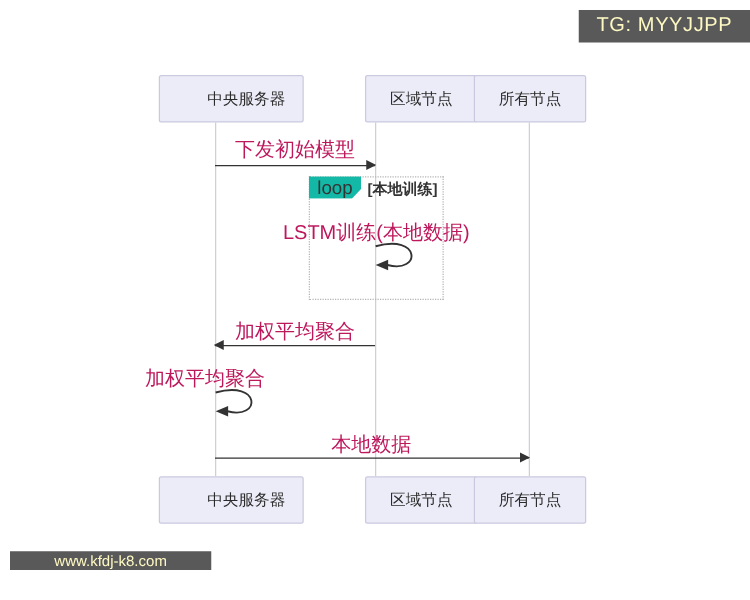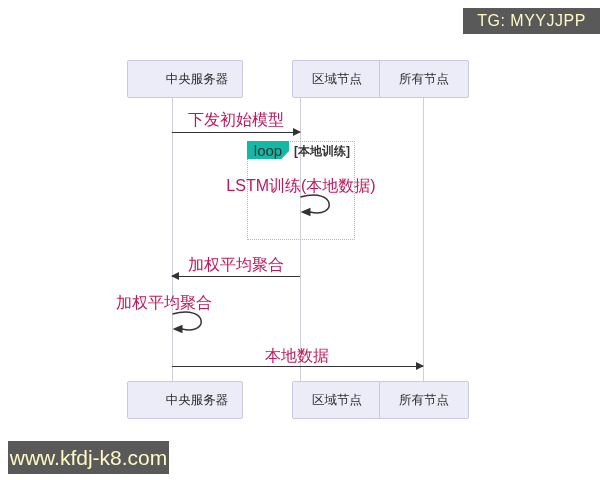--- a/index.html
+++ b/index.html
@@ -14,21 +14,21 @@
   .badge {
     position: absolute;
     background: #595959;
     color: #fef9c3;
     display: flex;
     align-items: center;
     justify-content: center;
     white-space: nowrap;
   }
   .badge.tg { left: 463px; top: 8px; width: 137px; height: 26px; font-size: 16px; letter-spacing: 0.5px; }
-  .badge.wm { left: 8px; top: 441px; width: 161px; height: 33px; font-size: 21px; }
+  .badge.wm { left: 8px; top: 441px; width: 161px; height: 15px; font-size: 12px; }
   .actor {
     position: absolute;
     height: 36px;
     background: #ececf9;
     border: 1px solid #c9c9e0;
     border-radius: 2px;
     display: flex;
     align-items: center;
     justify-content: center;
     font-size: 12.5px;

